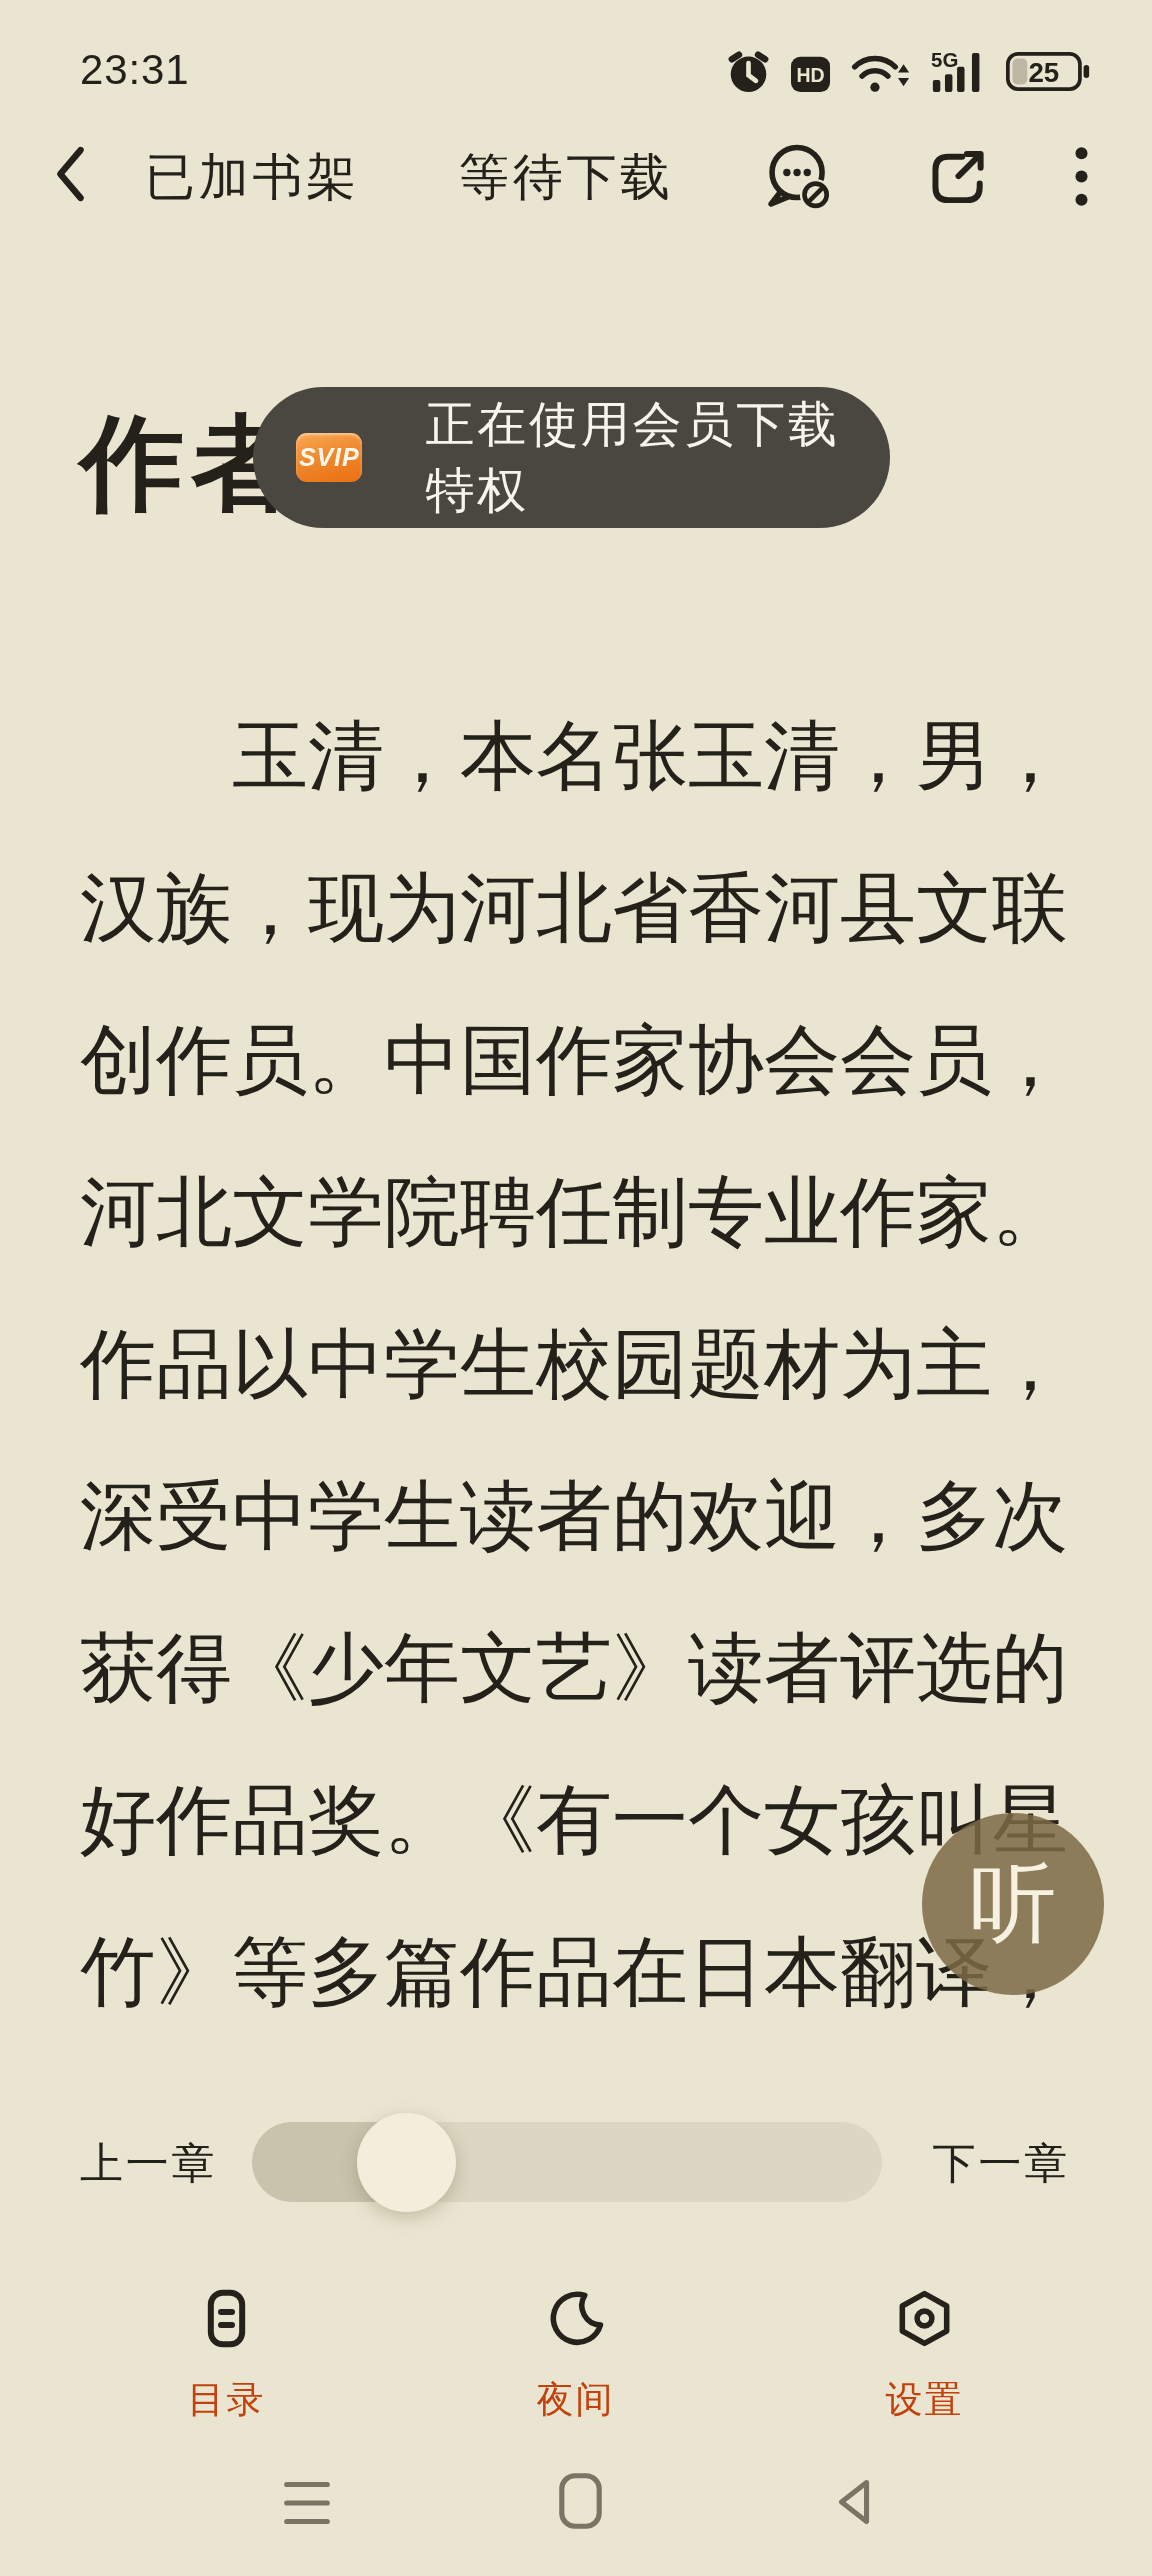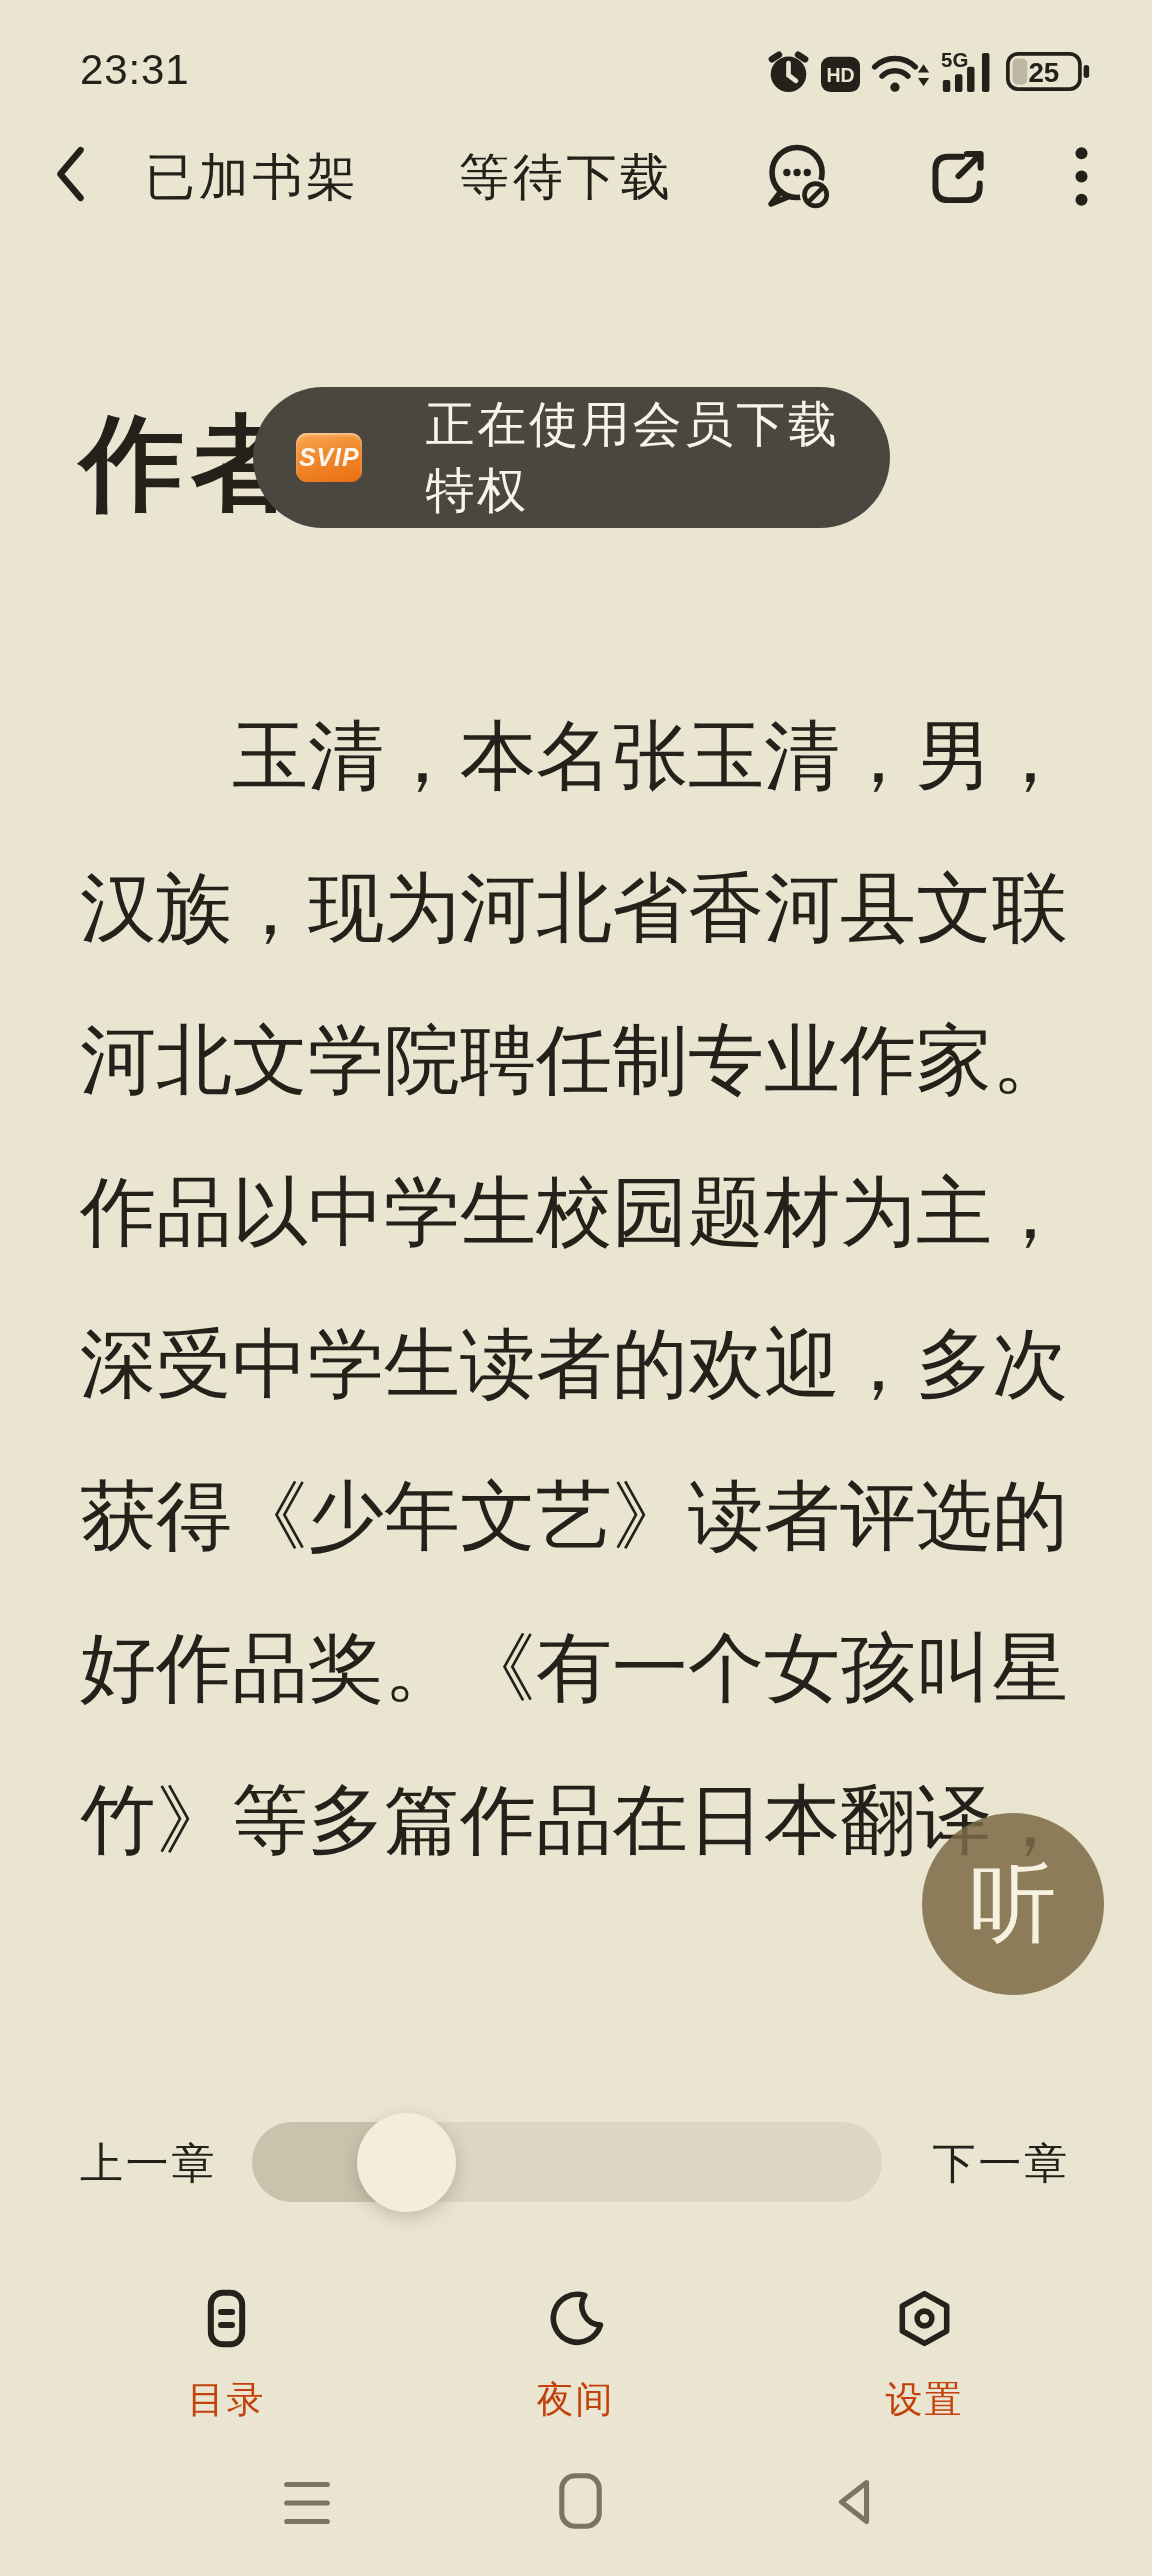--- a/index.html
+++ b/index.html
@@ -8,21 +8,21 @@
     font-family:"Liberation Sans", sans-serif;
     background:#eae5d1;
     position:relative;
     overflow:hidden;
     color:#24211a;
   }
   .abs { position:absolute; }
 
   
   .time { left:80px; top:46px; font-size:42px; font-weight:400; letter-spacing:0.9px; color:#24211a; }
-  .status-icons { top:48px; right:61px; display:flex; align-items:flex-end; gap:11px; height:46px; }
+  .status-icons { top:48px; right:61px; display:flex; align-items:flex-end; gap:21px; height:46px; }
   .status-icons svg { display:block; }
 
   
   .back-btn { left:52px; top:145px; }
   .navtext { top:149px; font-size:50px; font-weight:500; letter-spacing:3.7px; color:#24211a; line-height:56px; }
   .shelf { left:145px; }
   .dl { left:459px; }
   .nav-icon { top:141px; }
   .cmt { left:756px; }
   .share { left:929px; top:149px; }
@@ -164,20 +164,21 @@
 <div class="abs title">作者</div>
 
 <div class="abs toast">
   <span class="svip-badge">SVIP</span>
   <span class="toast-msg">正在使用会员下载特权</span>
 </div>
 
 <div class="abs para">
   <div class="ln indent">玉清，本名张玉清，男，</div>
   <div class="ln">汉族，现为河北省香河县文联</div>
+  <div class="ln">创作员。中国作家协会会员，</div>
   <div class="ln">河北文学院聘任制专业作家。</div>
   <div class="ln">作品以中学生校园题材为主，</div>
   <div class="ln">深受中学生读者的欢迎，多次</div>
   <div class="ln">获得《少年文艺》读者评选的</div>
   <div class="ln">好作品奖。《有一个女孩叫星</div>
   <div class="ln">竹》等多篇作品在日本翻译，</div>
 </div>
 
 <div class="abs listen">听</div>
 

